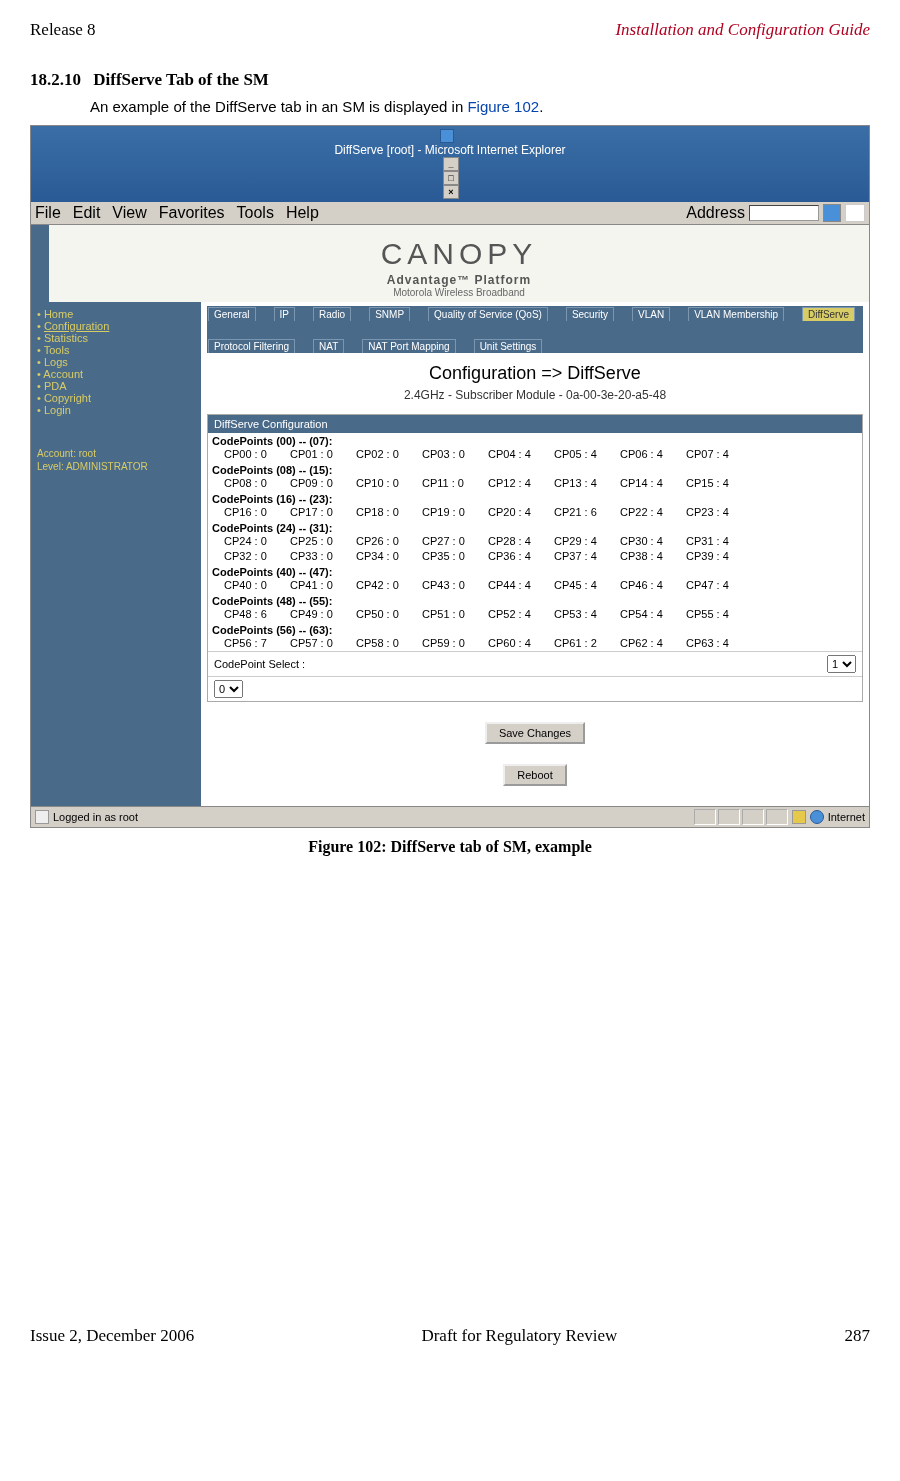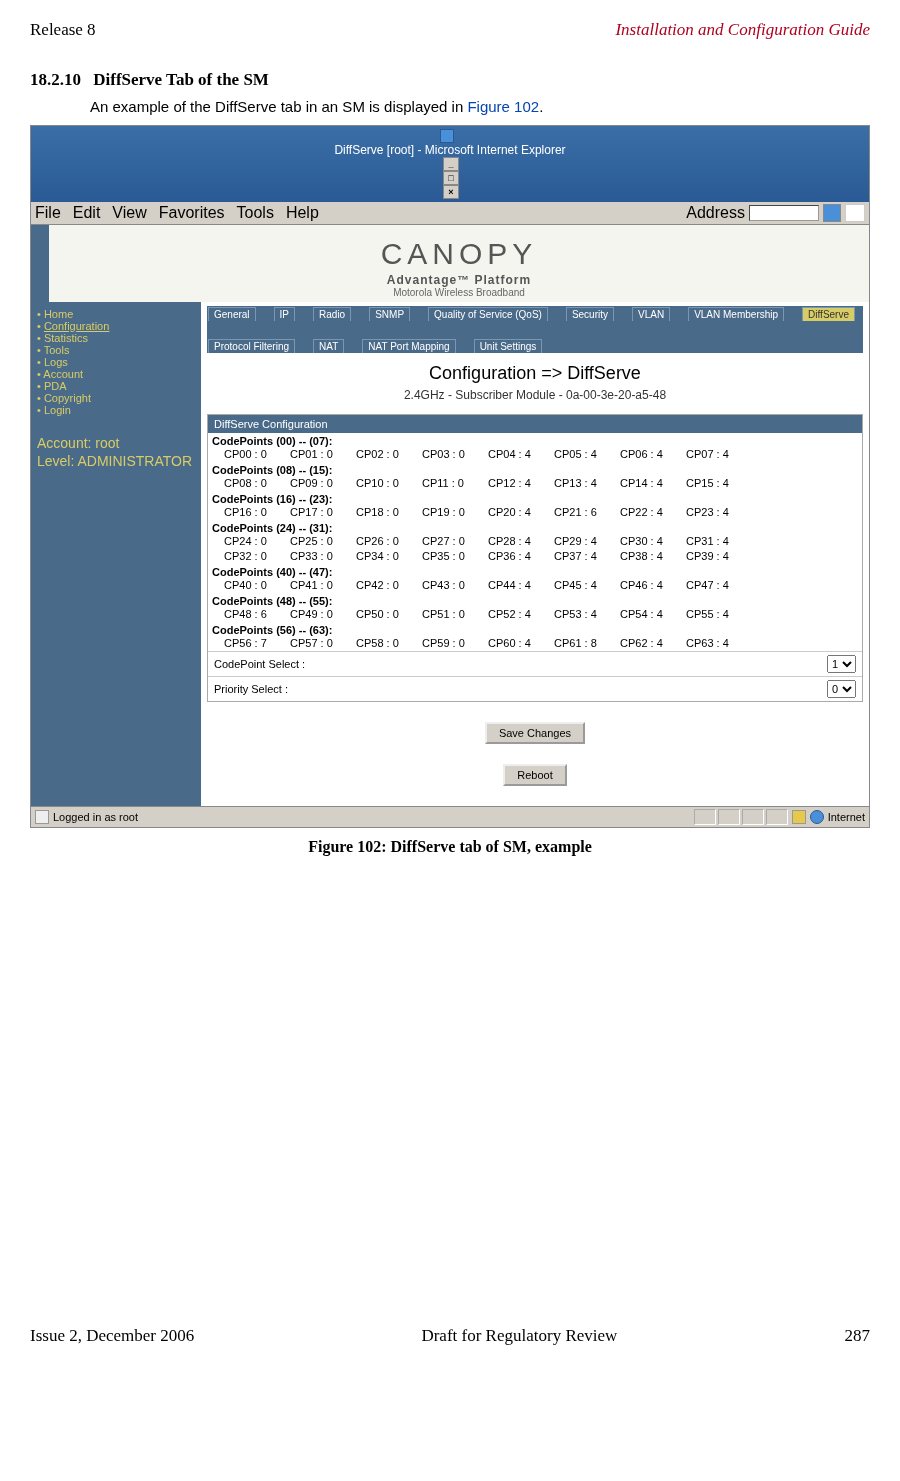--- a/index.html
+++ b/index.html
@@ -31,21 +31,21 @@
   .brand-sub b { color: #555; font-size: 12px; letter-spacing: 1px; }
   .tabrow { background: #4a6a89; display: flex; flex-wrap: wrap; gap: 18px; padding: 1px 0 0 1px; margin-left: 0; }
   .tab { background: #4a6a89; color: #fff; border: 1px solid #7a96b0; border-bottom: none; padding: 1px 5px; font-size: 10px; white-space: nowrap; }
   .tab.active { background: #d8cc66; color: #333; }
   .body-row { display: flex; }
   .sidebar { width: 170px; background: #4a6a89; color: #fff; padding: 6px 6px 30px; font-size: 11px; }
   .sidebar ul { list-style: none; }
   .sidebar li::before { content: "• "; color: #d8cc66; }
   .sidebar li a { color: #d8cc66; }
   .sidebar li.sel a { text-decoration: underline; }
-  .sidebar .acct { color: #d8cc66; margin-top: 18px; font-size: 14px; line-height: 1.3; }
+  .sidebar .acct { color: #d8cc66; margin-top: 31px; font-size: 10px; line-height: 1.3; }
   .main { flex: 1; background: #fff; padding: 4px 6px 20px; }
   .page-title { text-align: center; font-size: 18px; font-family: Arial, sans-serif; margin: 10px 0 4px; }
   .module-line { text-align: center; font-size: 12px; color: #333; margin-bottom: 12px; }
   .config-box { border: 1px solid #aaa; }
   .config-head { background: #4a6a89; color: #fff; font-size: 11px; padding: 3px 6px; }
   .cp-row-label { font-weight: bold; font-size: 11px; padding: 2px 4px 0 4px; }
   .cp-values { display: flex; flex-wrap: nowrap; font-size: 11px; padding: 1px 4px 2px 16px; gap: 0; }
   .cp-val { width: 66px; }
   .sel-row { border-top: 1px solid #ccc; display: flex; align-items: center; padding: 3px 6px; font-size: 11px; }
   .sel-row .lbl { flex: 1; }
@@ -224,31 +224,30 @@
               <div class="cp-val">CP54 : 4</div>
               <div class="cp-val">CP55 : 4</div>
             </div>
             <div class="cp-row-label">CodePoints (56) -- (63):</div>
             <div class="cp-values">
               <div class="cp-val">CP56 : 7</div>
               <div class="cp-val">CP57 : 0</div>
               <div class="cp-val">CP58 : 0</div>
               <div class="cp-val">CP59 : 0</div>
               <div class="cp-val">CP60 : 4</div>
-              <div class="cp-val">CP61 : 8</div>
+              <div class="cp-val">CP61 : 2</div>
               <div class="cp-val">CP62 : 4</div>
               <div class="cp-val">CP63 : 4</div>
             </div>
           </div>
         <div class="sel-row">
           <div class="lbl">CodePoint Select :</div>
           <select><option>1</option></select>
         </div>
         <div class="sel-row">
-          <div class="lbl">Priority Select :</div>
           <select><option>0</option></select>
         </div>
       </div>
       <div class="btn-row">
         <span class="btn">Save Changes</span>
       </div>
       <div class="btn-row">
         <span class="btn">Reboot</span>
       </div>
     </div>

